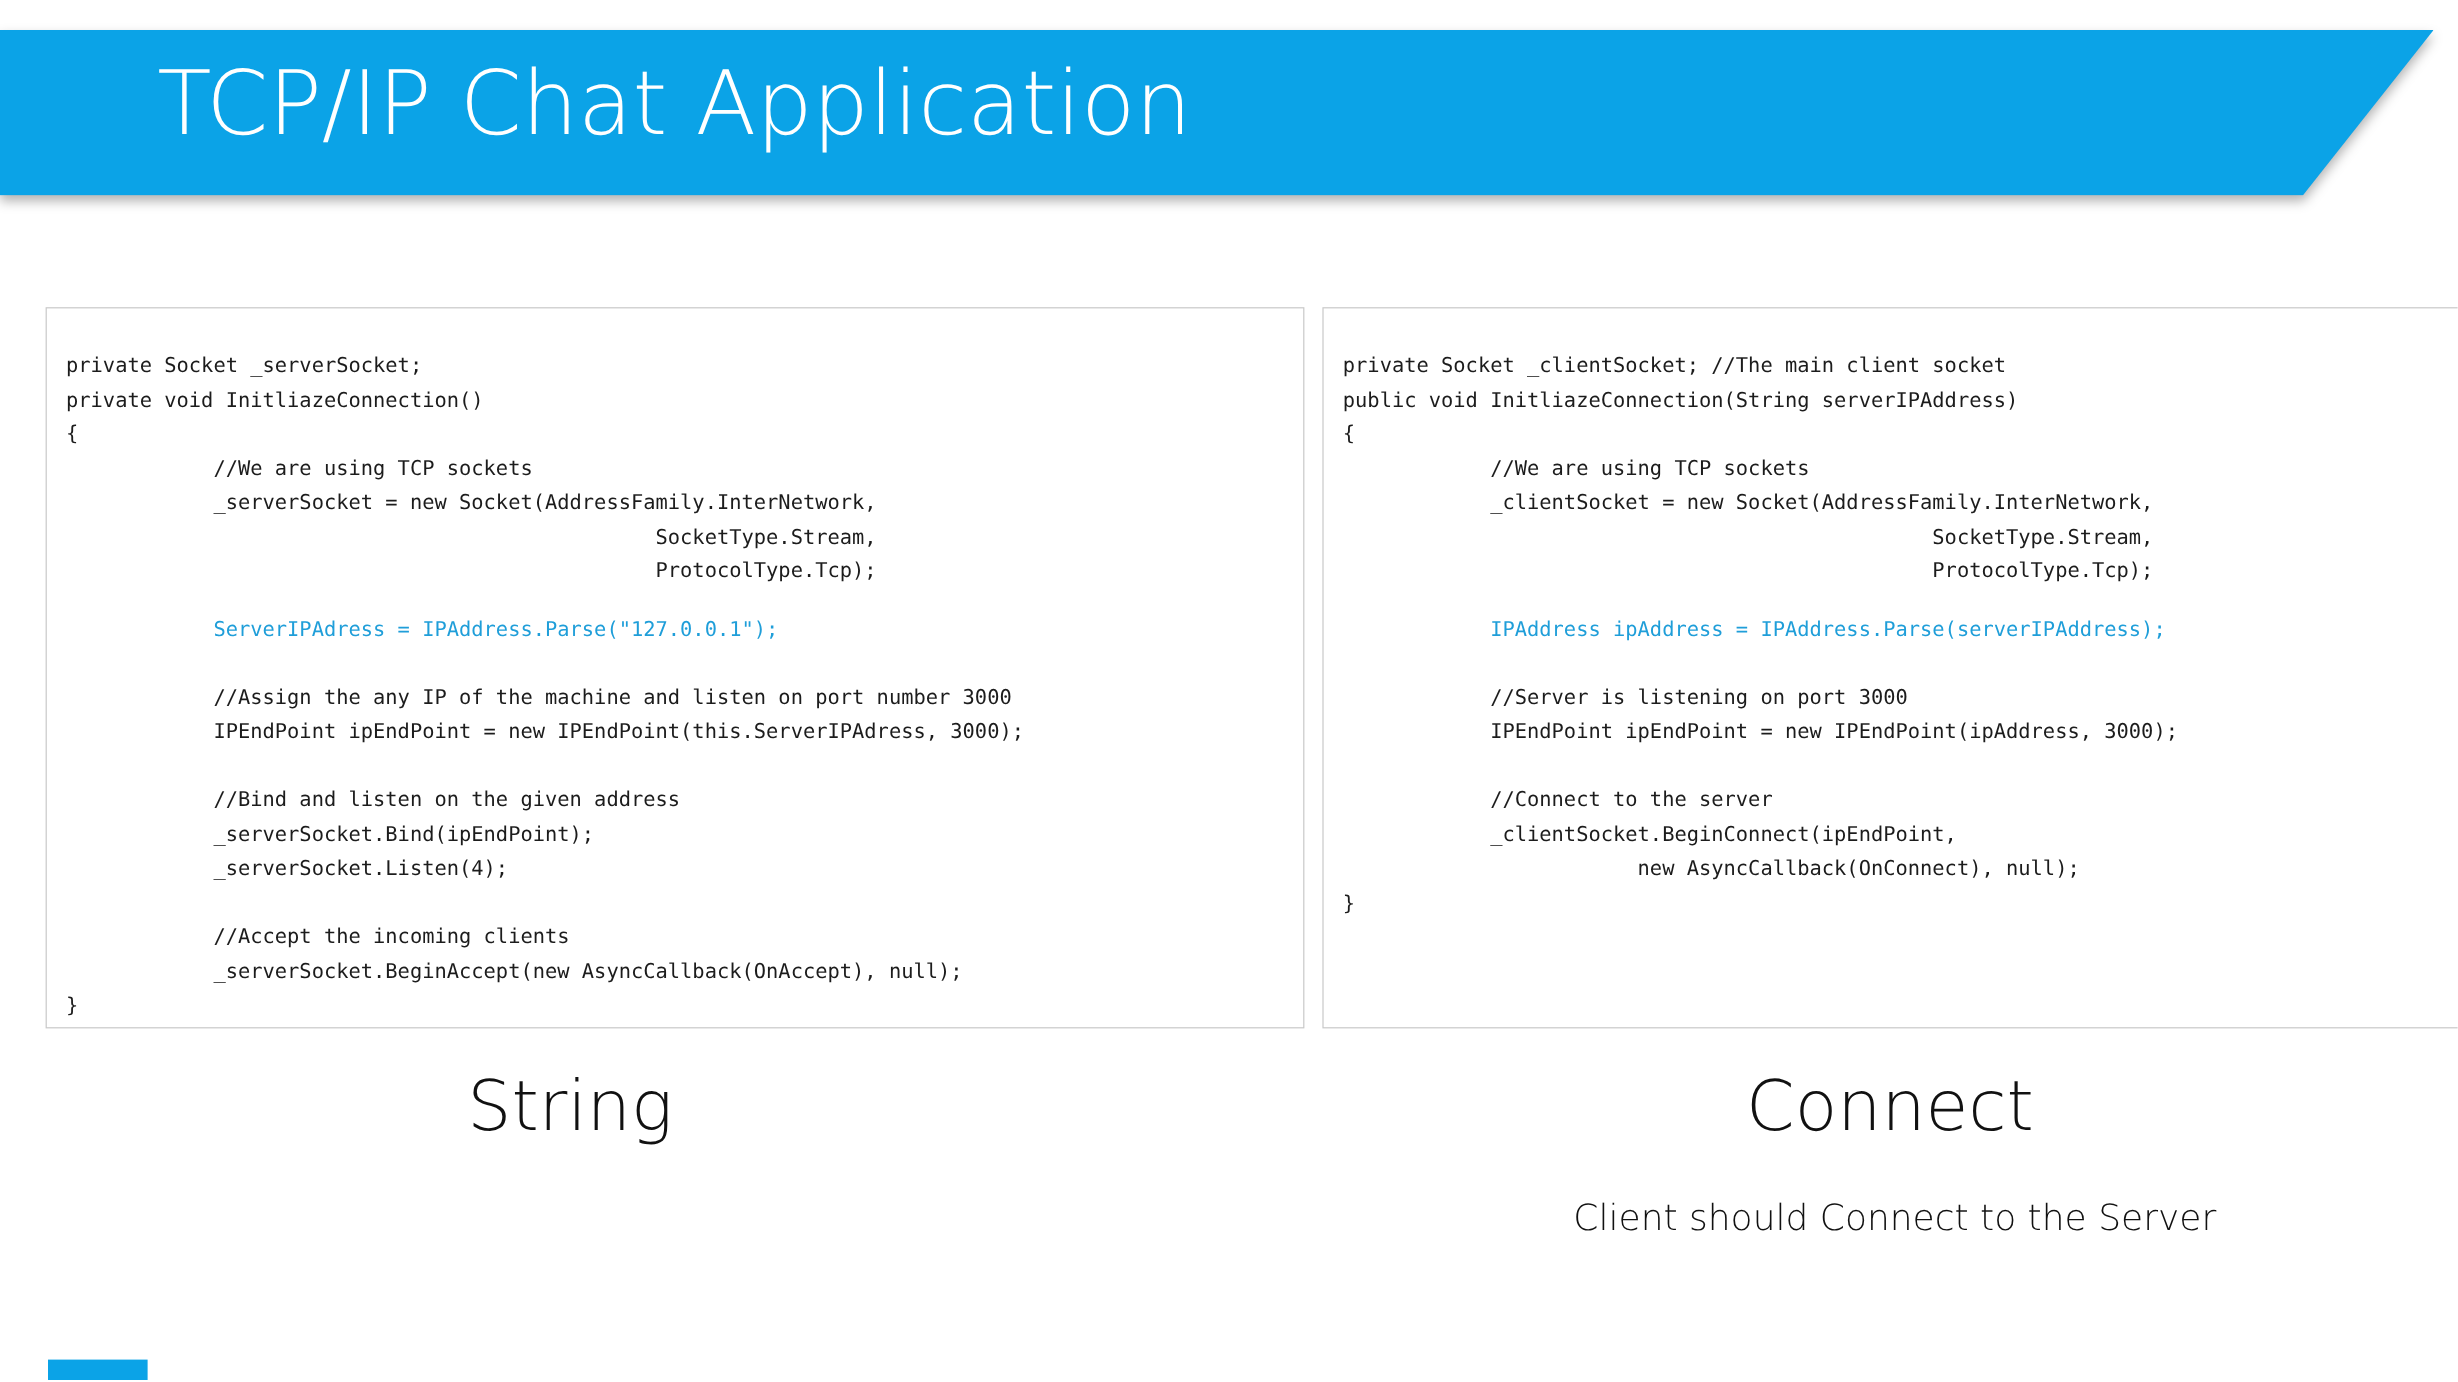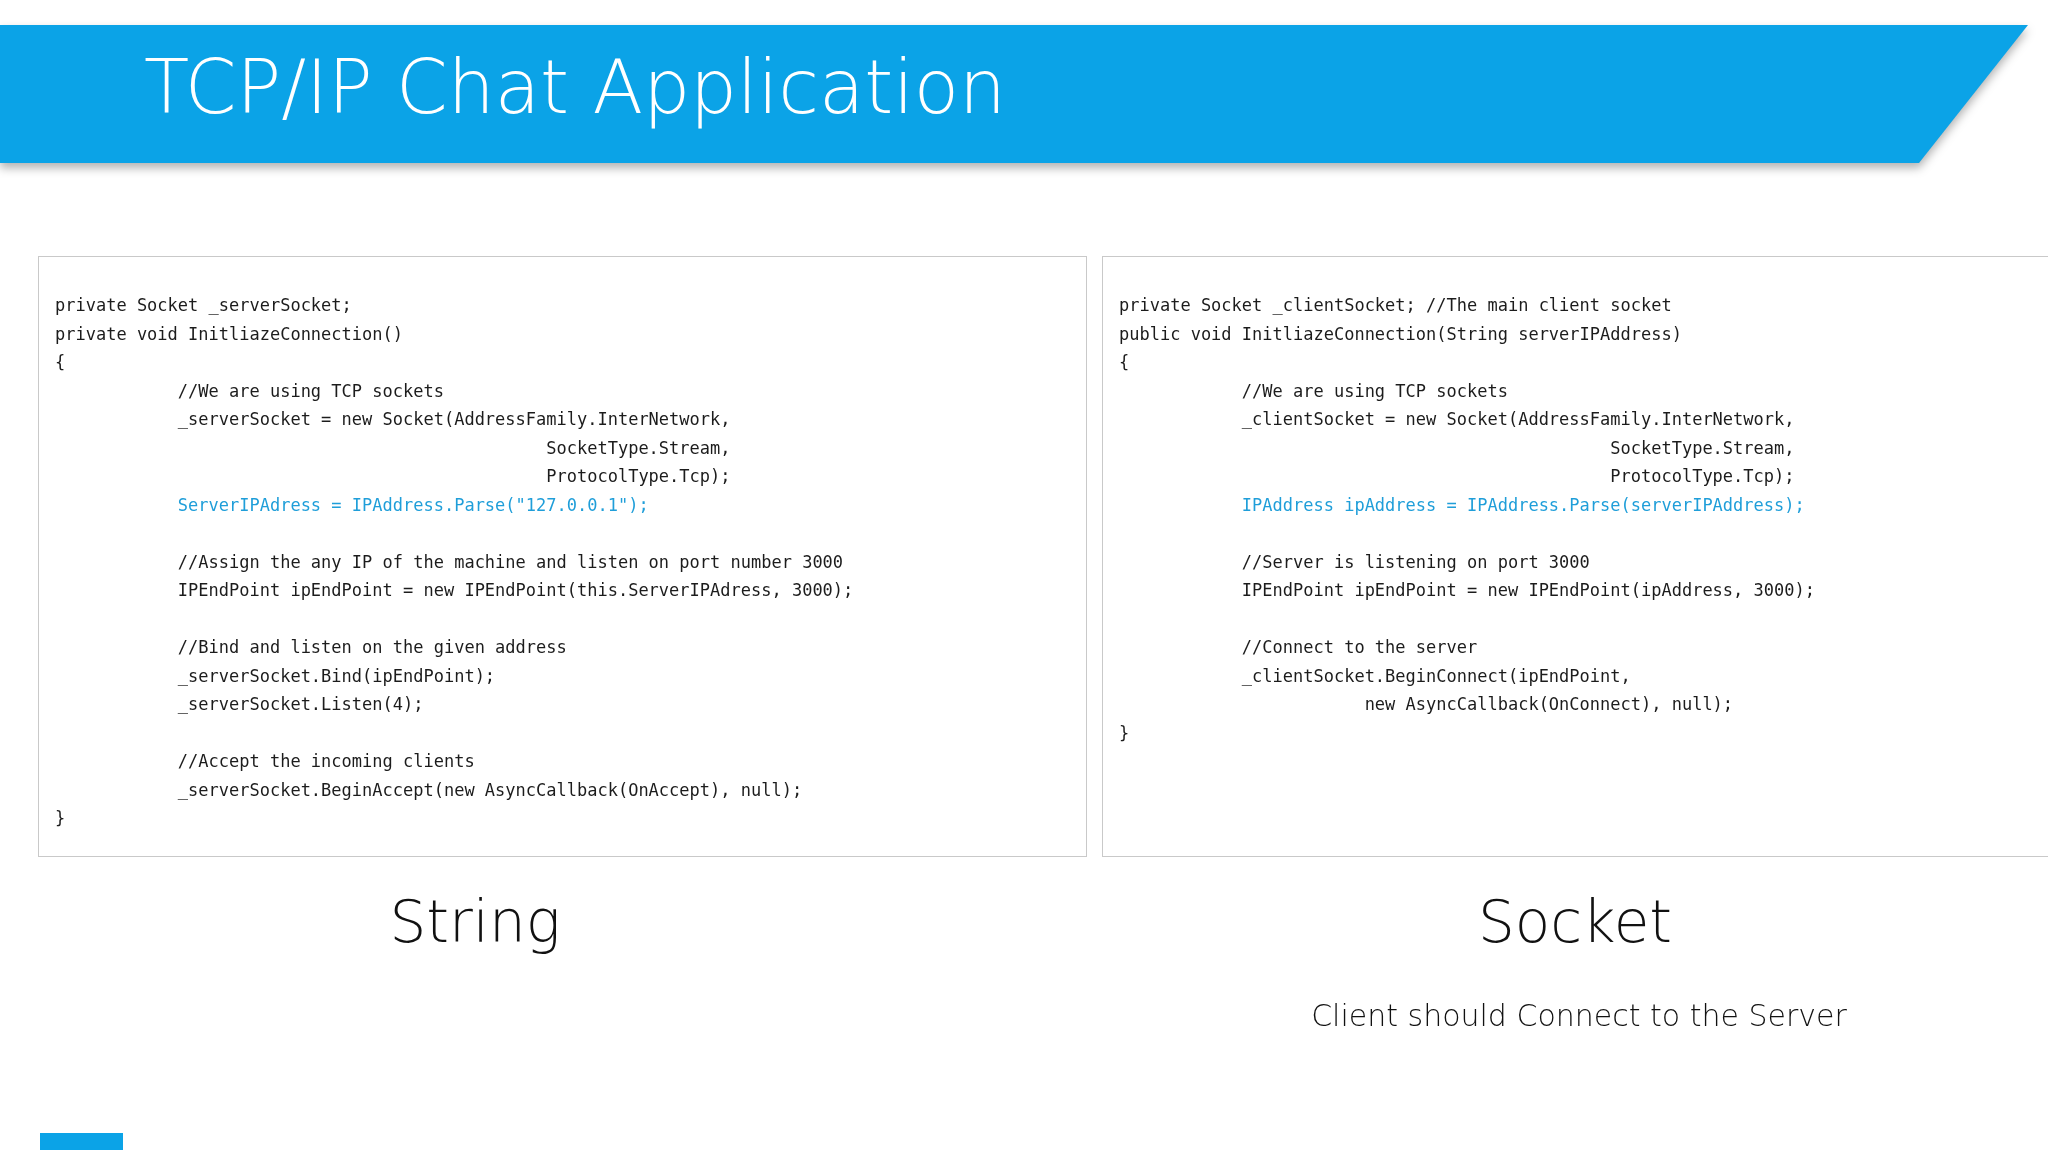--- a/index.html
+++ b/index.html
@@ -12,42 +12,42 @@
   .banner-wrap{
     position:absolute;left:0;top:25px;width:2028px;height:138px;
     filter:drop-shadow(0 5px 5px rgba(0,0,0,.30));
   }
   .banner{
     width:100%;height:100%;
     background:var(--banner,#0ba3e7);
     clip-path:polygon(0 0,100% 0,calc(100% - 109px) 100%,0 100%);
   }
   .banner-title{
-    position:absolute;left:144px;top:50px;
+    position:absolute;left:131px;top:50px;
     font-family:"DejaVu Sans","Liberation Sans",sans-serif;
     font-weight:200;font-stretch:condensed;
     font-size:74px;line-height:1;color:#ffffff;letter-spacing:0px;
     white-space:nowrap;
   }
   
   .code-box{
     position:absolute;top:256px;height:601px;
     background:#ffffff;border:1px solid #c9c9c9;box-sizing:border-box;
     overflow:hidden;
   }
   .code-box.left{left:38px;width:1049px;}
   .code-box.right{left:1102px;width:1036px;}
   .code{
     margin:0;padding:34px 0 0 16px;
     font-family:"DejaVu Sans Mono","Liberation Mono",monospace;
     font-size:17px;line-height:28.5px;color:#1c1c1c;
     white-space:pre;
   }
   .code-line{min-height:28.5px;}
-  .code-line.accent{color:var(--accent,#1f9ed9);}
+  .code-line.accent{color:var(--accent,#1f9ed9);margin-top:20px;}
   
   .panel-label{
     position:absolute;top:888px;width:650px;text-align:center;
     font-family:"DejaVu Sans","Liberation Sans",sans-serif;
     font-weight:200;font-stretch:condensed;
     font-size:58px;line-height:1.2;color:#111111;
   }
   .panel-label.server{left:150px;}
   .panel-label.client{left:1250px;}
   .panel-sub{
@@ -72,16 +72,16 @@
 
 <div class="code-box left">
   <div class="code" id="server-code"><div class="code-line">private Socket _serverSocket;</div><div class="code-line">private void InitliazeConnection()</div><div class="code-line">{</div><div class="code-line">            //We are using TCP sockets</div><div class="code-line">            _serverSocket = new Socket(AddressFamily.InterNetwork,</div><div class="code-line">                                                SocketType.Stream,</div><div class="code-line">                                                ProtocolType.Tcp);</div><div class="code-line accent">            ServerIPAdress = IPAddress.Parse("127.0.0.1");</div><div class="code-line">&nbsp;</div><div class="code-line">            //Assign the any IP of the machine and listen on port number 3000</div><div class="code-line">            IPEndPoint ipEndPoint = new IPEndPoint(this.ServerIPAdress, 3000);</div><div class="code-line">&nbsp;</div><div class="code-line">            //Bind and listen on the given address</div><div class="code-line">            _serverSocket.Bind(ipEndPoint);</div><div class="code-line">            _serverSocket.Listen(4);</div><div class="code-line">&nbsp;</div><div class="code-line">            //Accept the incoming clients</div><div class="code-line">            _serverSocket.BeginAccept(new AsyncCallback(OnAccept), null);</div><div class="code-line">}</div></div>
 </div>
 
 <div class="code-box right">
   <div class="code" id="client-code"><div class="code-line">private Socket _clientSocket; //The main client socket</div><div class="code-line">public void InitliazeConnection(String serverIPAddress)</div><div class="code-line">{</div><div class="code-line">            //We are using TCP sockets</div><div class="code-line">            _clientSocket = new Socket(AddressFamily.InterNetwork,</div><div class="code-line">                                                SocketType.Stream,</div><div class="code-line">                                                ProtocolType.Tcp);</div><div class="code-line accent">            IPAddress ipAddress = IPAddress.Parse(serverIPAddress);</div><div class="code-line">&nbsp;</div><div class="code-line">            //Server is listening on port 3000</div><div class="code-line">            IPEndPoint ipEndPoint = new IPEndPoint(ipAddress, 3000);</div><div class="code-line">&nbsp;</div><div class="code-line">            //Connect to the server</div><div class="code-line">            _clientSocket.BeginConnect(ipEndPoint,</div><div class="code-line">                        new AsyncCallback(OnConnect), null);</div><div class="code-line">}</div></div>
 </div>
 
 <div class="panel-label server">String</div>
-<div class="panel-label client">Socket</div>
+<div class="panel-label client">Connect</div>
 <div class="panel-sub">Client should Connect to the Server</div>
 
 <div class="progress-strip"></div>
 
 </body></html>

